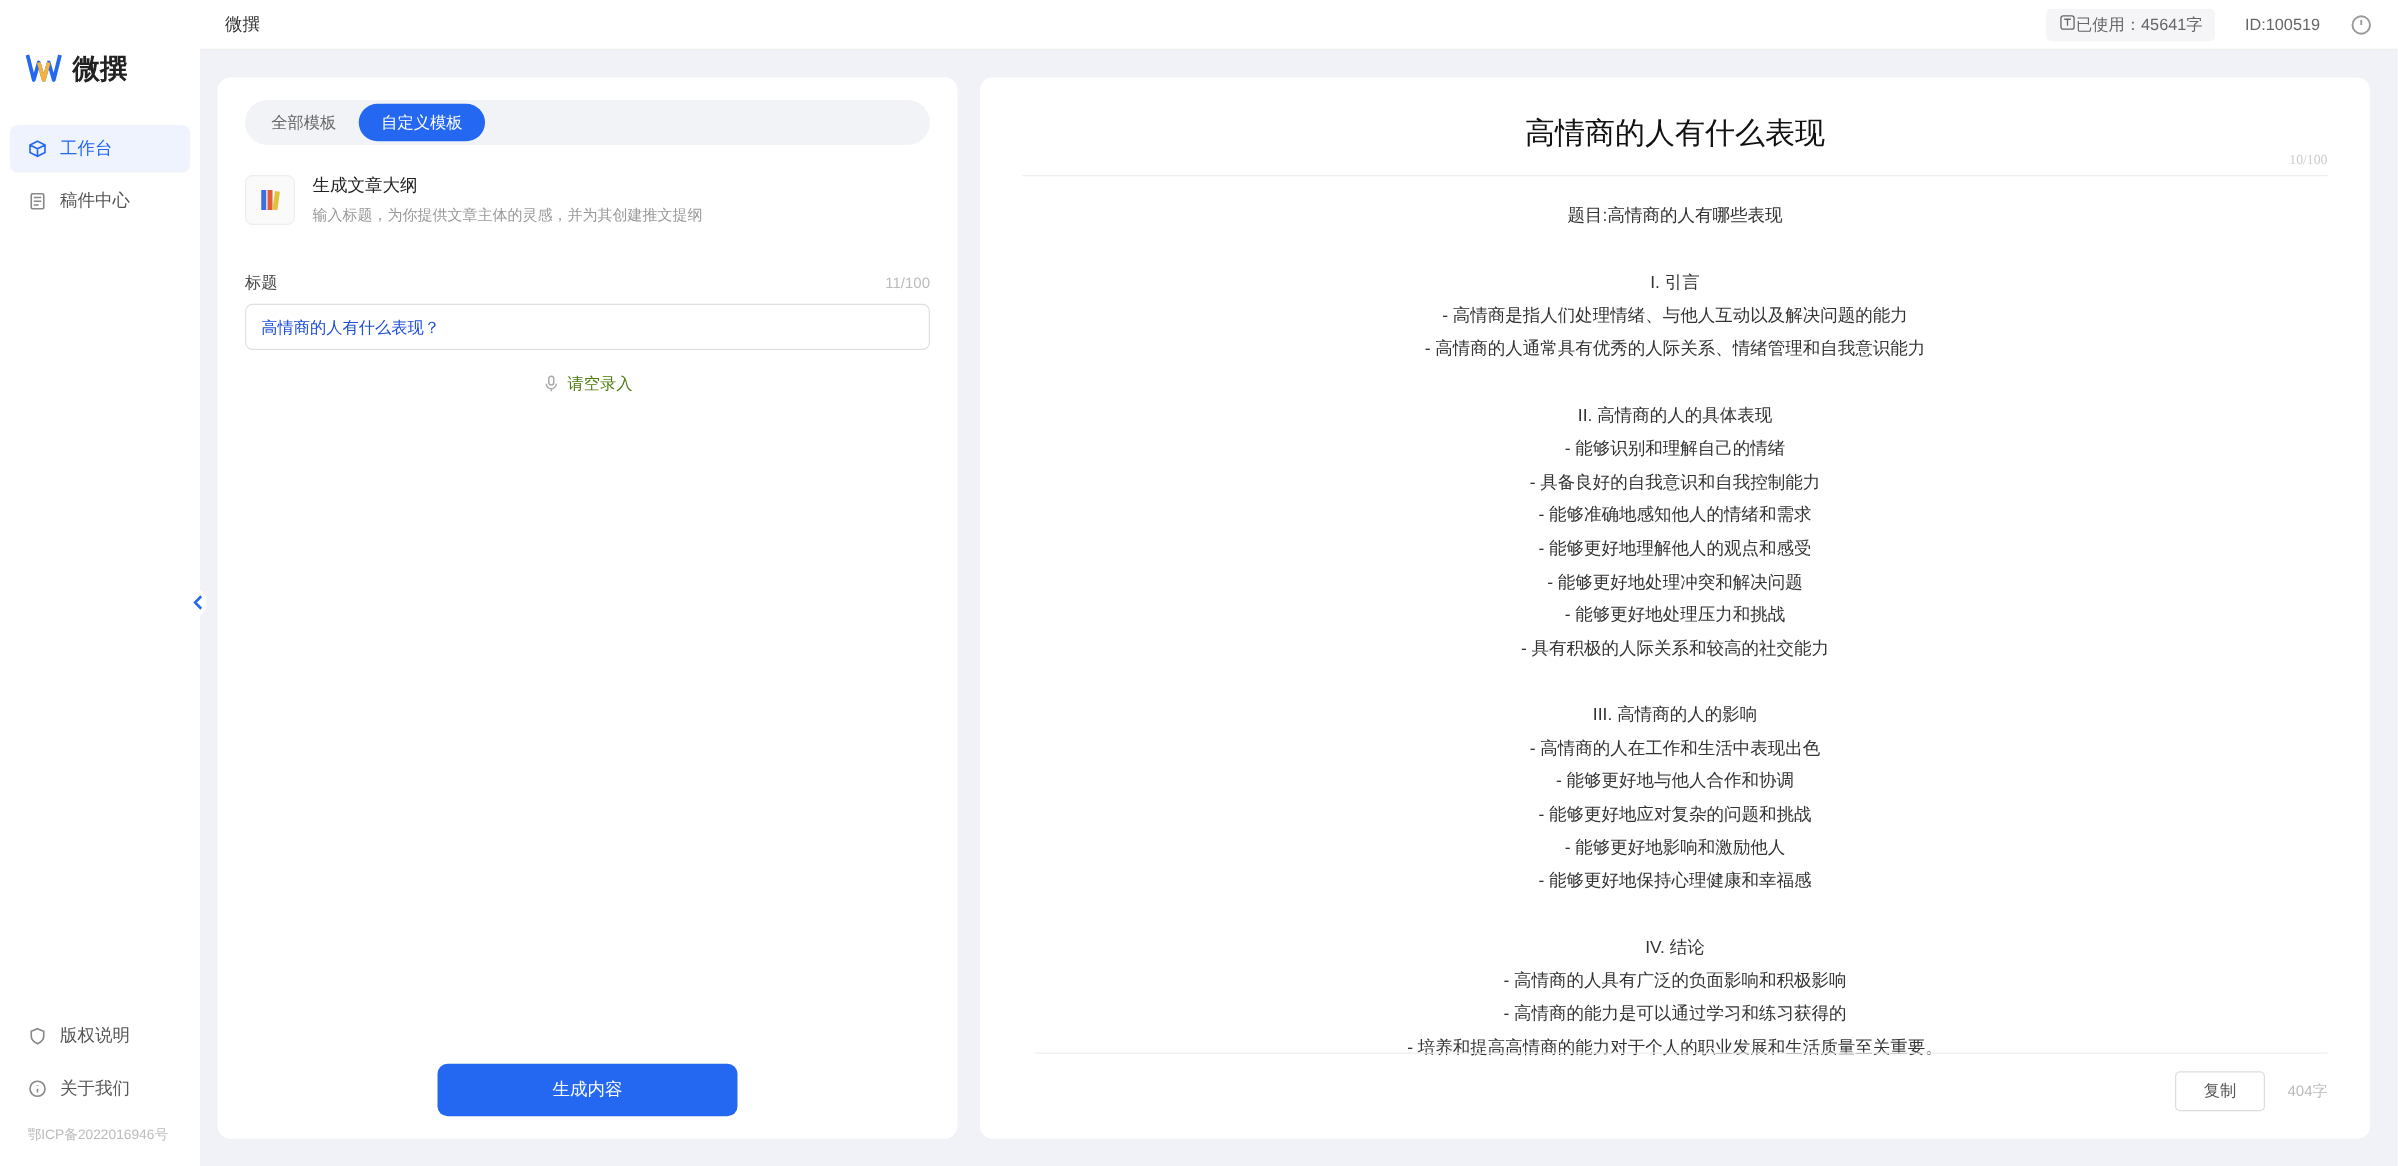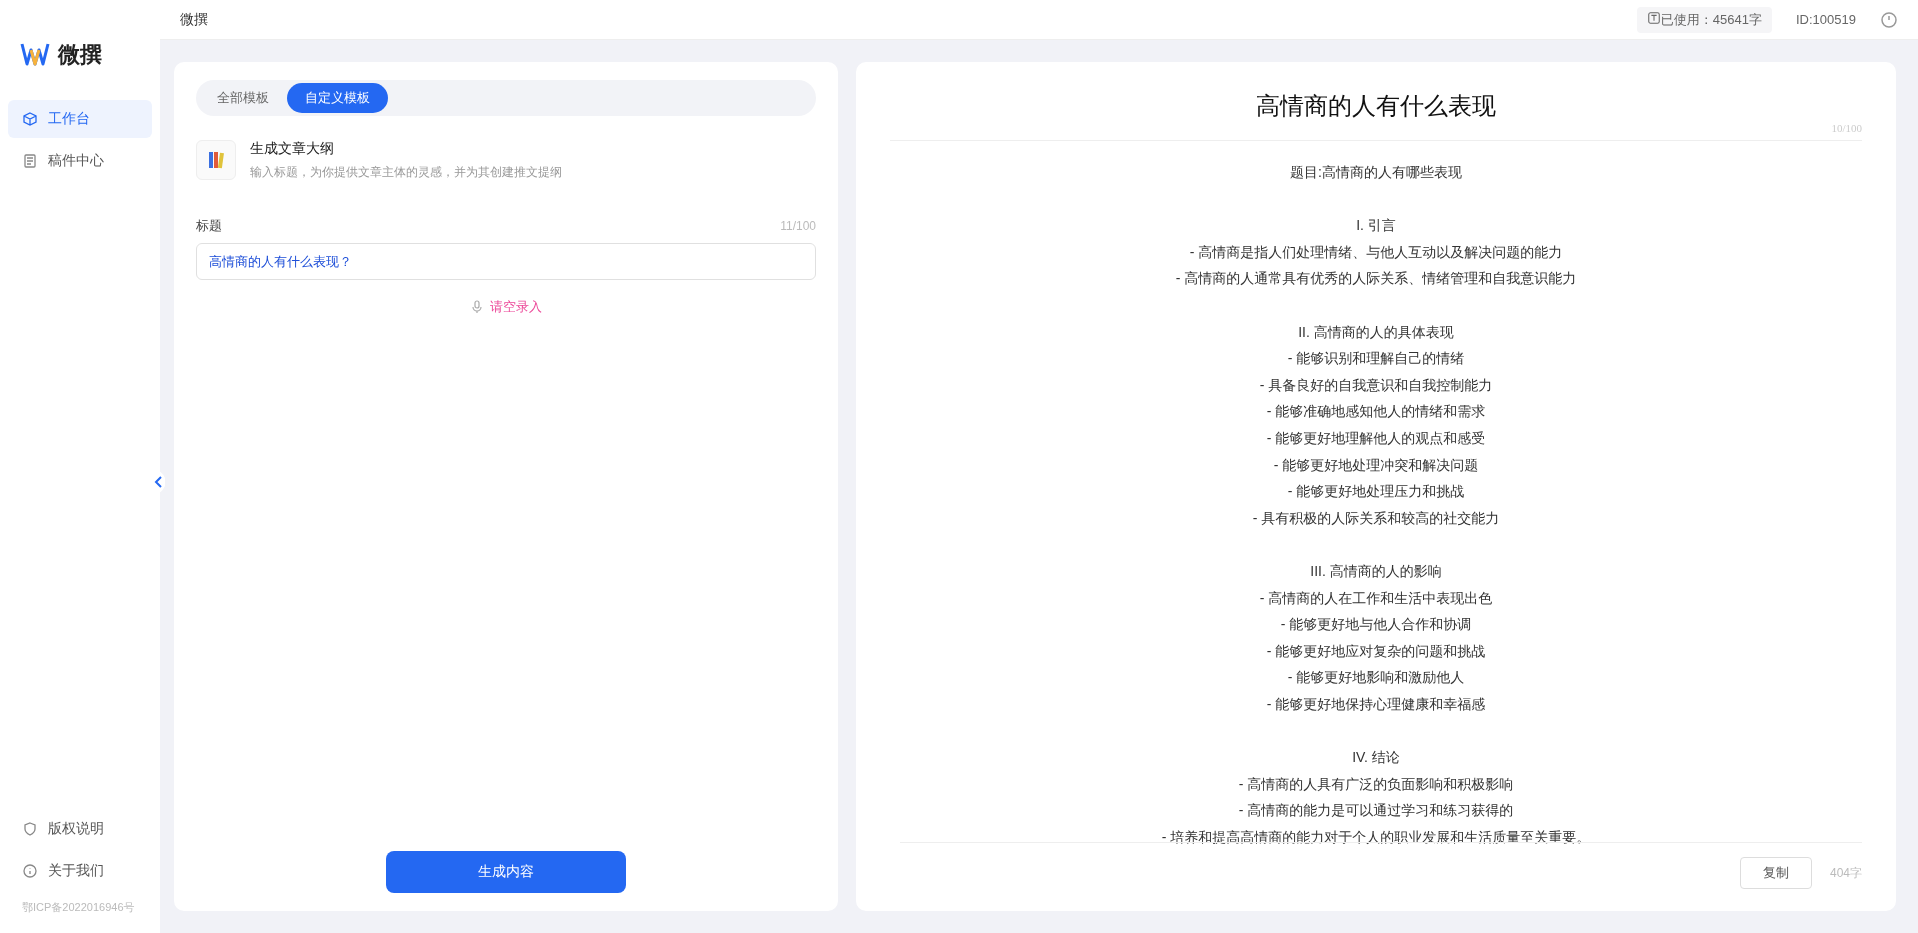--- a/index.html
+++ b/index.html
@@ -21,37 +21,37 @@
 .nav-item.active { color: #2468f2; background: #eef3fe; }
 .nav-item svg { width: 16px; height: 16px; }
 .sidebar-bottom { margin-top: auto; padding: 0 8px 12px; }
 .icp { font-size: 11px; color: #bbb; padding: 6px 14px; }
 
 .collapse-handle { position: fixed; left: 151px; top: 470px; width: 18px; height: 24px; cursor: pointer; z-index: 10; }
 
 .main { position: absolute; left: 160px; top: 40px; right: 0; bottom: 0; padding: 22px 22px 22px 14px; display: flex; gap: 18px; }
 
 .panel { background: #fff; border-radius: 10px; display: flex; flex-direction: column; overflow: hidden; }
-.left-panel { width: 664px; padding: 18px 22px; }
+.left-panel { width: 592px; padding: 18px 22px; }
 .right-panel { flex: 1; padding: 18px 34px; position: relative; }
 
 .tabs { display: inline-flex; background: #f2f3f7; border-radius: 999px; padding: 3px; margin-bottom: 18px; }
 .tab { padding: 6px 18px; border-radius: 999px; font-size: 13px; color: #666; cursor: pointer; }
 .tab.active { background: #2468f2; color: #fff; }
 
 .template-card { display: flex; gap: 14px; align-items: flex-start; padding: 6px 0 18px; }
 .template-icon { width: 40px; height: 40px; background: #fafafa; border-radius: 6px; display: flex; align-items: center; justify-content: center; border: 1px solid #eee; }
 .template-title { font-size: 14px; font-weight: 400; color: #222; margin-bottom: 6px; }
 .template-desc { font-size: 12px; color: #999; }
 
 .field-row { display: flex; justify-content: space-between; align-items: center; margin: 18px 0 8px; }
 .field-label { font-size: 13px; color: #444; }
 .field-counter { font-size: 12px; color: #bbb; }
 .text-input { width: 100%; padding: 10px 12px; border: 1px solid #e0e0e0; border-radius: 6px; font-size: 13px; color: #1d4ed8; outline: none; }
-.voice-btn { display: flex; align-items: center; justify-content: center; gap: 6px; margin-top: 18px; color: #ec4899; font-size: 13px; cursor: pointer; }
+.voice-btn { display: flex; align-items: center; justify-content: center; gap: 6px; margin-top: 18px; color: #4d7c0f; font-size: 13px; cursor: pointer; }
 .voice-btn svg { width: 14px; height: 14px; }
 
 .generate-btn { margin-top: auto; align-self: center; width: 240px; padding: 12px 0; background: #2468f2; color: #fff; border: none; border-radius: 8px; font-size: 14px; cursor: pointer; }
 
 .result-title { text-align: center; font-size: 24px; font-weight: 500; color: #111; padding: 10px 0 18px; border-bottom: 1px solid #eee; font-family: "Songti SC", SimSun, serif; position: relative; }
 .title-counter { position: absolute; right: 0; bottom: 6px; font-size: 11px; color: #ccc; }
 
 .result-body { padding: 18px 0; font-size: 14px; color: #333; line-height: 1.9; white-space: pre-line; text-align: center; }
 
 .result-footer { position: absolute; left: 44px; right: 34px; bottom: 22px; display: flex; align-items: center; justify-content: flex-end; gap: 18px; padding-top: 14px; border-top: 1px solid #eee; }

